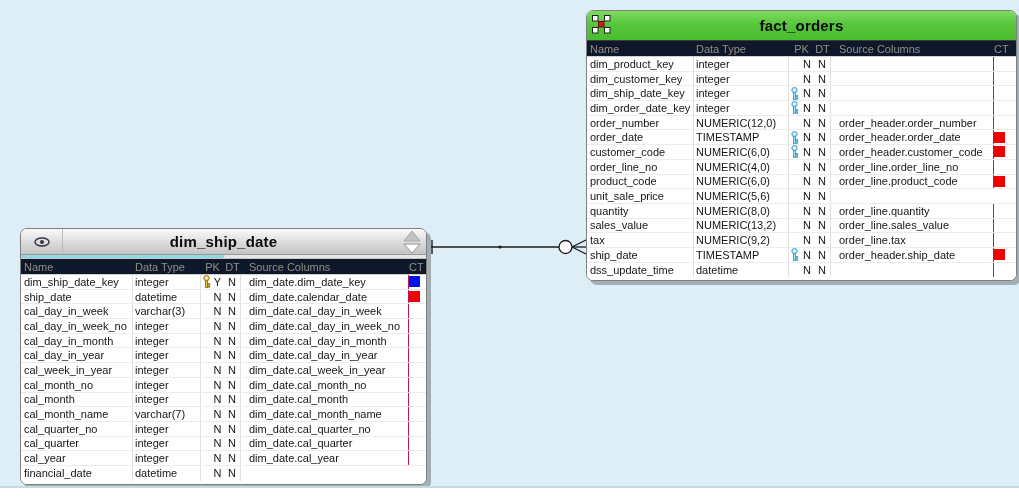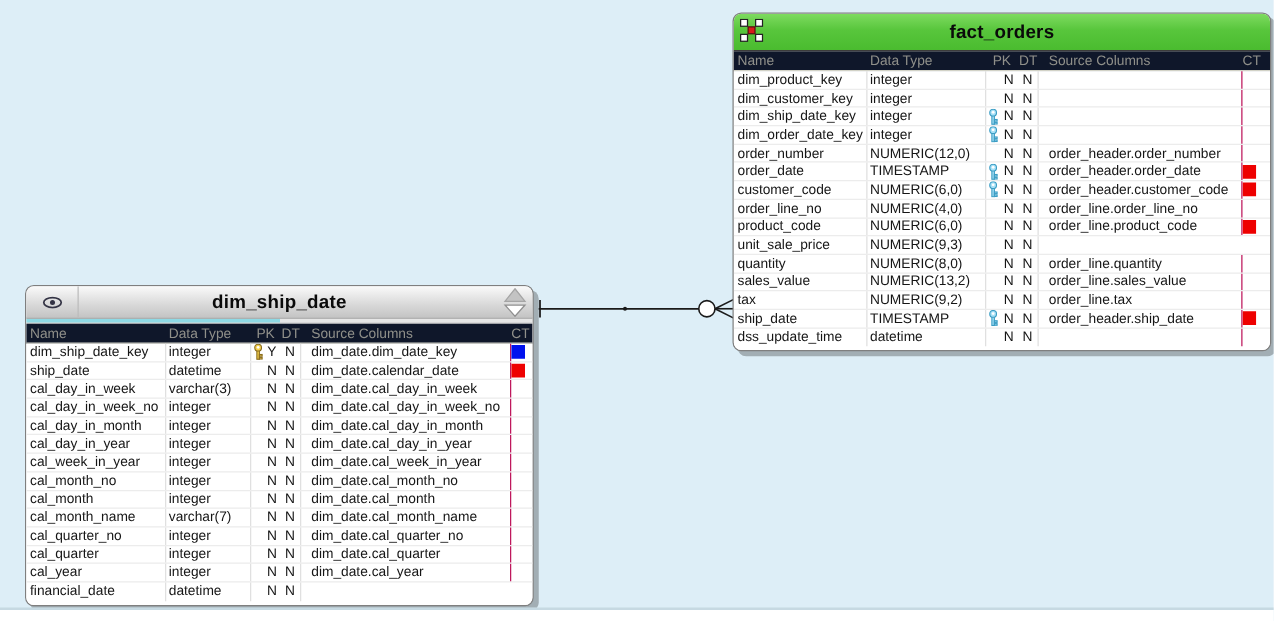--- a/index.html
+++ b/index.html
@@ -246,21 +246,21 @@
           <div class="cell c-pk">N</div>
           <div class="cell c-dt">N</div>
           <div class="cell c-src">order_line.product_code</div>
           <div class="cell c-ct">
             <div class="ctsq" style="background: rgb(238, 0, 0);"></div>
           </div>
           <div class="cell c-mar"></div>
         </div>
         <div class="trow">
           <div class="cell c-name">unit_sale_price</div>
-          <div class="cell c-type">NUMERIC(9,3)</div>
+          <div class="cell c-type">NUMERIC(5,6)</div>
           <div class="cell c-key"></div>
           <div class="cell c-pk">N</div>
           <div class="cell c-dt">N</div>
           <div class="cell c-ct"></div>
           <div class="cell c-mar"></div>
         </div>
         <div class="trow">
           <div class="cell c-name">quantity</div>
           <div class="cell c-type">NUMERIC(8,0)</div>
           <div class="cell c-key"></div>

